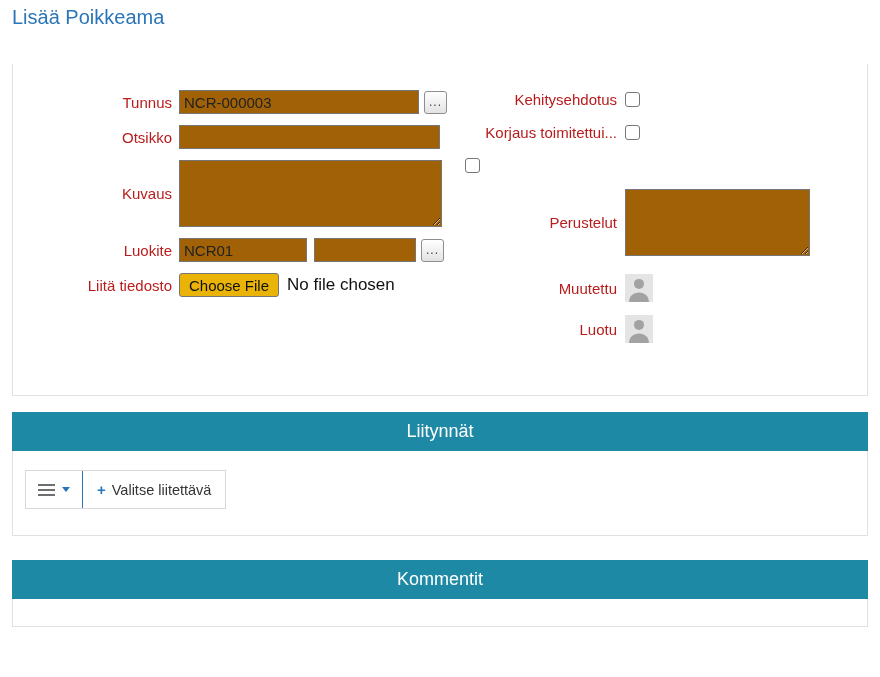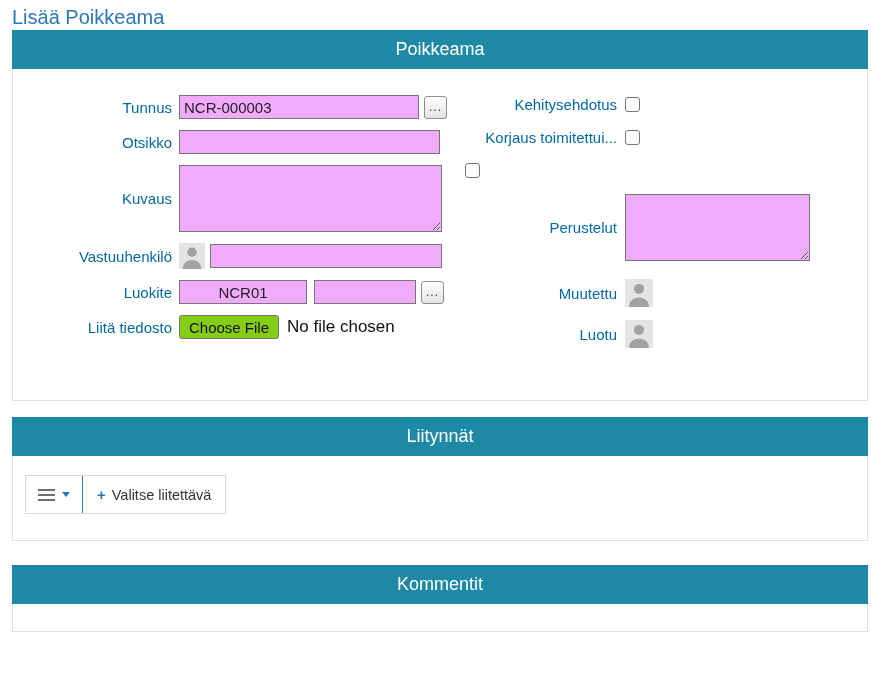--- a/index.html
+++ b/index.html
@@ -8,21 +8,21 @@
     width: 880px; height: 677px;
     font-family: "Liberation Sans", sans-serif;
     color: #333;
     padding: 4px 12px 0 12px;
     overflow: hidden;
   }
   .page-title {
     color: #2b76b9;
     font-size: 20px;
     font-weight: 400;
-    margin: 2px 0 1px 0;
+    margin: 2px 0 35px 0;
   }
   .panel { margin-bottom: 16px; }
   .panel-header {
     background: #1e89a4;
     color: #ffffff;
     height: 39px;
     line-height: 39px;
     text-align: center;
     font-size: 18px;
     font-weight: 400;
@@ -31,30 +31,30 @@
     border: 1px solid #e0e0e0;
     border-top: none;
     background: #ffffff;
   }
   
   .form-body { display: flex; padding: 26px 0 24px 0; min-height: 332px; }
   .col-left { width: 452px; flex: none; }
   .col-right { flex: 1; }
   .form-row { display: flex; align-items: center; margin-bottom: 11px; }
   .lbl {
-    color: #0369a1;
+    color: #b91c1c;
     font-size: 15px;
     text-align: right;
     flex: none;
   }
   .col-left .lbl { width: 166px; padding-right: 7px; }
   .col-right .lbl { width: 160px; padding-right: 8px; }
   input[type="text"], textarea {
     border: 1px solid #767676;
-    background: #f0abfc;
+    background: #a16207;
     font-family: "Liberation Sans", sans-serif;
     font-size: 15px;
     color: #222;
     height: 24px;
     padding: 2px 4px;
     outline: none;
   }
   textarea { height: 67px; resize: both; padding: 3px 4px; }
   .input-tunnus { width: 240px; }
   .input-otsikko { width: 261px; background: #e9effa; }
@@ -80,21 +80,21 @@
     width: 26px; height: 26px;
     flex: none;
     display: inline-block;
   }
   .avatar.lg { width: 28px; height: 28px; }
   .avatar svg { width: 100%; height: 100%; display: block; }
   .avatar-gap { margin-right: 5px; }
   .file-btn {
     border: 1px solid #767676;
     border-radius: 3px;
-    background: #84cc16;
+    background: #eab308;
     font-size: 15px;
     color: #111;
     padding: 2px 9px;
     height: 24px;
     cursor: pointer;
     font-family: "Liberation Sans", sans-serif;
   }
   .file-status { font-size: 17px; color: #111; margin-left: 8px; }
   .chk-row { margin-bottom: 14px; height: 19px; }
   .checkbox {
@@ -148,56 +148,44 @@
   
   .panel-kommentit { margin-top: 24px; margin-bottom: 17px; }
   .kommentit-body { height: 28px; }
 </style>
 </head>
 <body>
 
 <h1 class="page-title">Lisää Poikkeama</h1>
 
 <div class="panel">
-  <div class="panel-header">Poikkeama</div>
   <div class="panel-body form-body">
 
     <div class="col-left">
 
       <div class="form-row">
         <span class="lbl">Tunnus</span>
         <input type="text" class="input-tunnus" value="NCR-000003" style="">
         <button class="browse-btn">...</button>
       </div>
 
       <div class="form-row">
         <span class="lbl">Otsikko</span>
         <input type="text" class="input-otsikko" value="" style="">
       </div>
 
       <div class="form-row">
         <span class="lbl">Kuvaus</span>
         <textarea class="ta-kuvaus" style=""></textarea>
       </div>
 
-      <div class="form-row">
-        <span class="lbl">Vastuuhenkilö</span>
-        <span class="avatar avatar-gap">
-          <svg viewBox="0 0 24 24">
-              <rect width="24" height="24" fill="#e4e4e4"></rect>
-              <circle cx="12" cy="8.5" r="4.3" fill="#a2a2a2"></circle>
-              <path d="M3.5 24 c0-5.2 3.8-8.2 8.5-8.2 s8.5 3 8.5 8.2 z" fill="#a2a2a2"></path>
-            </svg>
-        </span>
-        <input type="text" class="input-vastuu" value="" style="">
-      </div>
 
       <div class="form-row">
         <span class="lbl">Luokite</span>
-        <input type="text" class="input-luokite1" style="margin-right: 7px; text-align: center;" value="NCR01">
+        <input type="text" class="input-luokite1" style="margin-right: 7px;" value="NCR01">
         <input type="text" class="input-luokite2" value="" style="">
         <button class="browse-btn">...</button>
       </div>
 
       <div class="form-row">
         <span class="lbl">Liitä tiedosto</span>
         <button class="file-btn">Choose File</button>
         <span class="file-status">No file chosen</span>
       </div>
 

